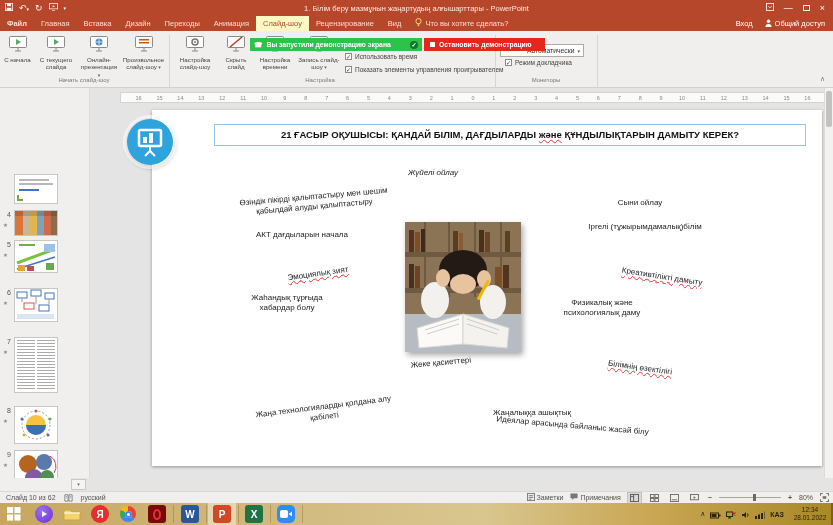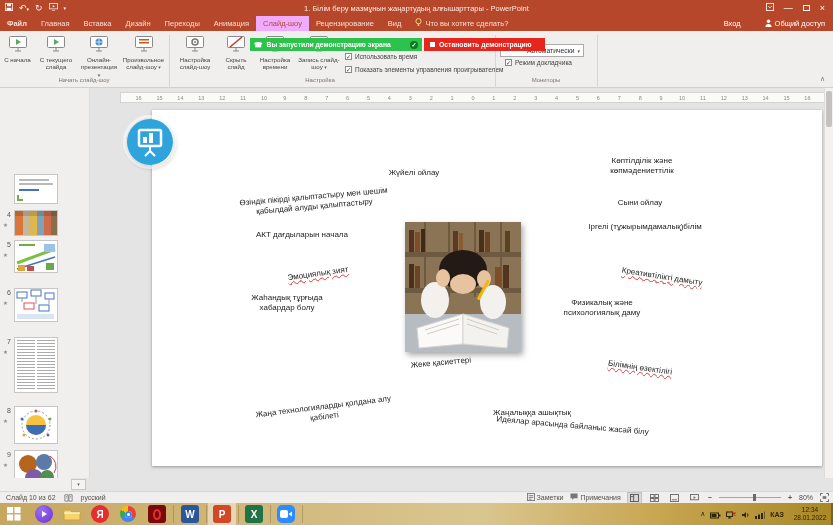--- a/index.html
+++ b/index.html
@@ -10,23 +10,23 @@
   #titlebar{position:absolute;left:0;top:0;width:833px;height:16px;background:#b7472a;display:flex;align-items:center;color:#fff;}
   #qat{display:flex;align-items:center;gap:6px;padding-left:5px;font-size:9px;}
   #qat .qi{color:#fff;opacity:.95;line-height:1;}
   #wtitle{position:absolute;left:0;right:0;text-align:center;font-size:7.5px;color:#fde8e1;pointer-events:none;}
   #wctrl{margin-left:auto;display:flex;align-items:center;gap:10px;padding-right:8px;font-size:9px;}
   #wctrl .box{width:7px;height:6px;border:1px solid #fff;display:inline-block;}
 
   
   #tabsrow{position:absolute;left:0;top:16px;width:833px;height:15px;background:#b7472a;display:flex;align-items:stretch;color:#f7ddd4;font-size:7.5px;}
   .tab{display:flex;align-items:center;padding:0 7px;cursor:default;white-space:nowrap;}
-  .tab.active{background:#f0abfc;color:#b7472a;}
+  .tab.active{background:#fef9c3;color:#b7472a;}
   .tellme{display:flex;align-items:center;gap:3px;padding:0 7px;font-style:normal;}
-  .trpush{margin-left:auto;display:flex;align-items:center;gap:24px;padding-right:8px;color:#fff;}
+  .trpush{margin-left:auto;display:flex;align-items:center;gap:12px;padding-right:8px;color:#fff;}
   .trpush .itm{display:flex;align-items:center;gap:3px;white-space:nowrap;}
 
   
   #ribbon{position:absolute;left:0;top:31px;width:833px;height:57px;background:#f1efed;border-bottom:1px solid #d2cfcd;}
   .rbtn{position:absolute;top:3px;height:46px;text-align:center;color:#444;}
   .rbtn .ricon{display:block;height:20px;margin-top:1px;}
   .rbtn .rlabel{display:block;font-size:6.2px;line-height:1.18;margin-top:1px;white-space:pre-line;}
   .rbtn.caret .rlabel::after{content:" ▾";font-size:5px;color:#666;}
   .gsep{position:absolute;top:4px;width:1px;height:74px;background:#d8d5d2;}
   .glabel{position:absolute;top:46px;font-size:6px;color:#7a7672;text-align:center;transform:translateX(-50%);white-space:nowrap;}
@@ -359,20 +359,23 @@
           <span class="rnum" style="left: 540.1px;">9</span>
           <span class="rnum" style="left: 561px;">10</span>
           <span class="rnum" style="left: 581.9px;">11</span>
           <span class="rnum" style="left: 602.8px;">12</span>
           <span class="rnum" style="left: 623.7px;">13</span>
           <span class="rnum" style="left: 644.6px;">14</span>
           <span class="rnum" style="left: 665.5px;">15</span>
           <span class="rnum" style="left: 686.4px;">16</span>
         </div>
       <div id="slide">
+        <div id="titlebox">
+          <span>21 ҒАСЫР ОҚУШЫСЫ: ҚАНДАЙ БІЛІМ, ДАҒДЫЛАРДЫ </span><span class="wavy">және</span><span> ҚҰНДЫЛЫҚТАРЫН ДАМЫТУ КЕРЕК?</span>
+        </div>
         <div id="photo">
           <svg viewBox="0 0 116 130" width="116" height="130" preserveAspectRatio="none">
             <rect width="116" height="130" fill="#8b7355"></rect>
             <path d="M20 0v75M44 0v75M70 0v75M96 0v75" stroke="#6e5941" stroke-width="2"></path>
             <rect x="0" y="30" width="116" height="5" fill="#6e5941"></rect>
             <rect x="0" y="66" width="116" height="5" fill="#6e5941"></rect>
             <rect x="4" y="8" width="5" height="22" fill="#55341f"></rect>
               <rect x="10" y="10" width="5" height="20" fill="#7d4e2a"></rect>
               <rect x="16" y="7" width="4" height="23" fill="#3f2a18"></rect>
             <rect x="48" y="9" width="5" height="21" fill="#5d3b22"></rect>
@@ -390,23 +393,21 @@
             <ellipse cx="58" cy="48" rx="24" ry="20" fill="#231a16"></ellipse>
             <ellipse cx="58" cy="62" rx="13" ry="10" fill="#e8c3a0"></ellipse>
             <ellipse cx="38" cy="56" rx="7" ry="9" fill="#e8c3a0"></ellipse>
             <ellipse cx="79" cy="57" rx="7" ry="9" fill="#e8c3a0"></ellipse>
             <rect x="82" y="58" width="3" height="22" rx="1" transform="rotate(28 83 58)" fill="#f2b705"></rect>
             <path d="M12 106 L58 92 L58 122 L14 126 Z" fill="#fbfaf8" stroke="#d8d5d0"></path>
             <path d="M104 106 L58 92 L58 122 L102 126 Z" fill="#f4f2ee" stroke="#d8d5d0"></path>
             <path d="M20 108 L54 97 M22 112 L54 102 M94 108 L62 97 M92 112 L62 102" stroke="#cfccc6" stroke-width="1" fill="none"></path>
           </svg>
         </div>
-          <div class="slabel" style="left: 217px; top: 58px; width: 90px;">Жүйелі ойлау</div>
-          <div class="slabel" style="left: 435px; top: 46px; width: 110px;">Көптілділік және
-көпмәдениеттілік</div>
+          <div class="slabel" style="left: 236px; top: 58px; width: 90px; font-style: italic;">Жүйелі ойлау</div>
           <div class="slabel" style="left: 77px; top: 82px; width: 170px; transform: rotate(-5deg);">Өзіндік пікірді қалыптастыру мен шешім
 қабылдай алуды қалыптастыру</div>
           <div class="slabel" style="left: 448px; top: 88px; width: 80px;">Сыни ойлау</div>
           <div class="slabel" style="left: 75px; top: 120px; width: 150px;">АКТ дағдыларын начала</div>
           <div class="slabel" style="left: 408px; top: 112px; width: 170px;">Іргелі (тұжырымдамалық)білім</div>
           <div class="slabel wavy" style="left: 121px; top: 159px; width: 90px; transform: rotate(-8deg);">Эмоциялық зият</div>
           <div class="slabel wavy" style="left: 455px; top: 162px; width: 110px; transform: rotate(9deg);">Креативтілікті дамыту</div>
           <div class="slabel" style="left: 395px; top: 188px; width: 110px;">Физикалық және
 психологиялық даму</div>
           <div class="slabel" style="left: 85px; top: 183px; width: 100px;">Жаһандық тұрғыда

